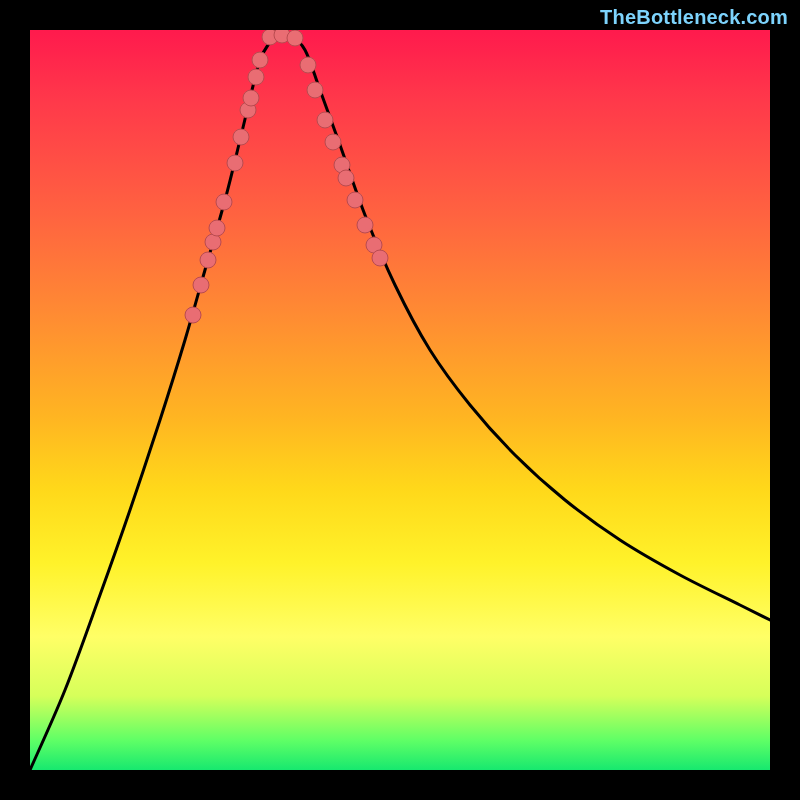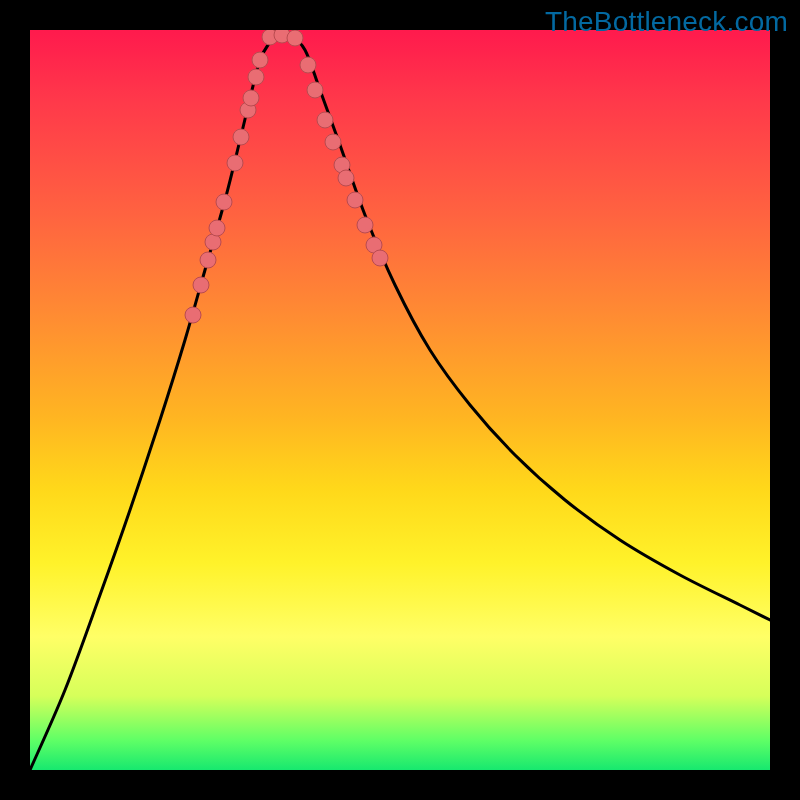--- a/index.html
+++ b/index.html
@@ -27,23 +27,23 @@
       #fff22a 72%,
       #ffff66 82%,
       #d6ff5a 90%,
       #5fff66 96%,
       #17e86f 100%);
   }
   .watermark {
     position: absolute;
     top: 6px;
     right: 12px;
-    color: #0369a1;
-    font-size: 28px;
-    font-weight: 400;
+    color: #7dd3fc;
+    font-size: 20px;
+    font-weight: 700;
     letter-spacing: 0.2px;
     z-index: 5;
   }
   .plot-svg {
     position: absolute;
     left: 0;
     top: 0;
     width: 740px;
     height: 740px;
   }

